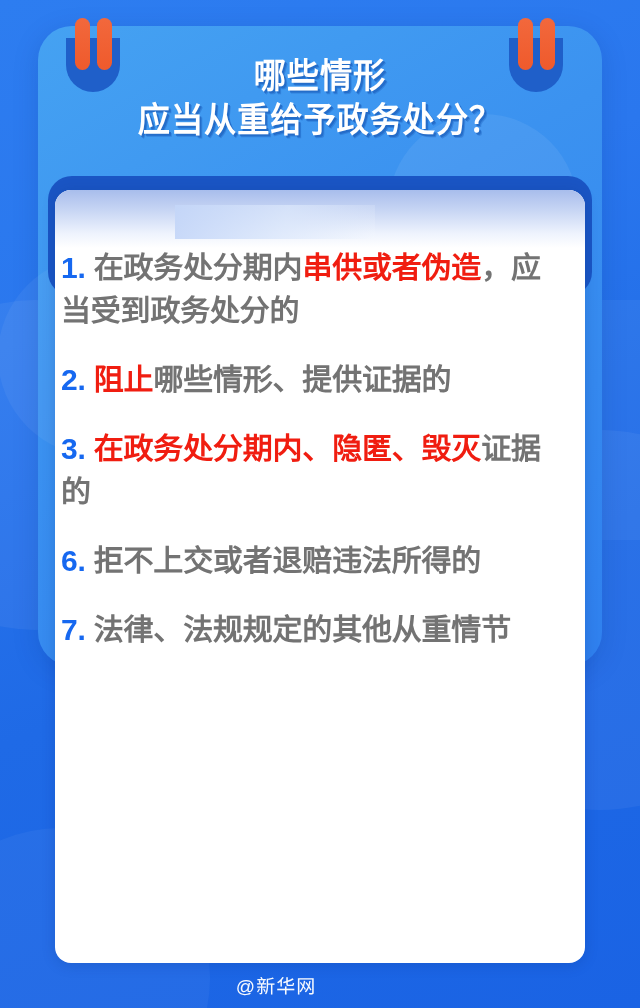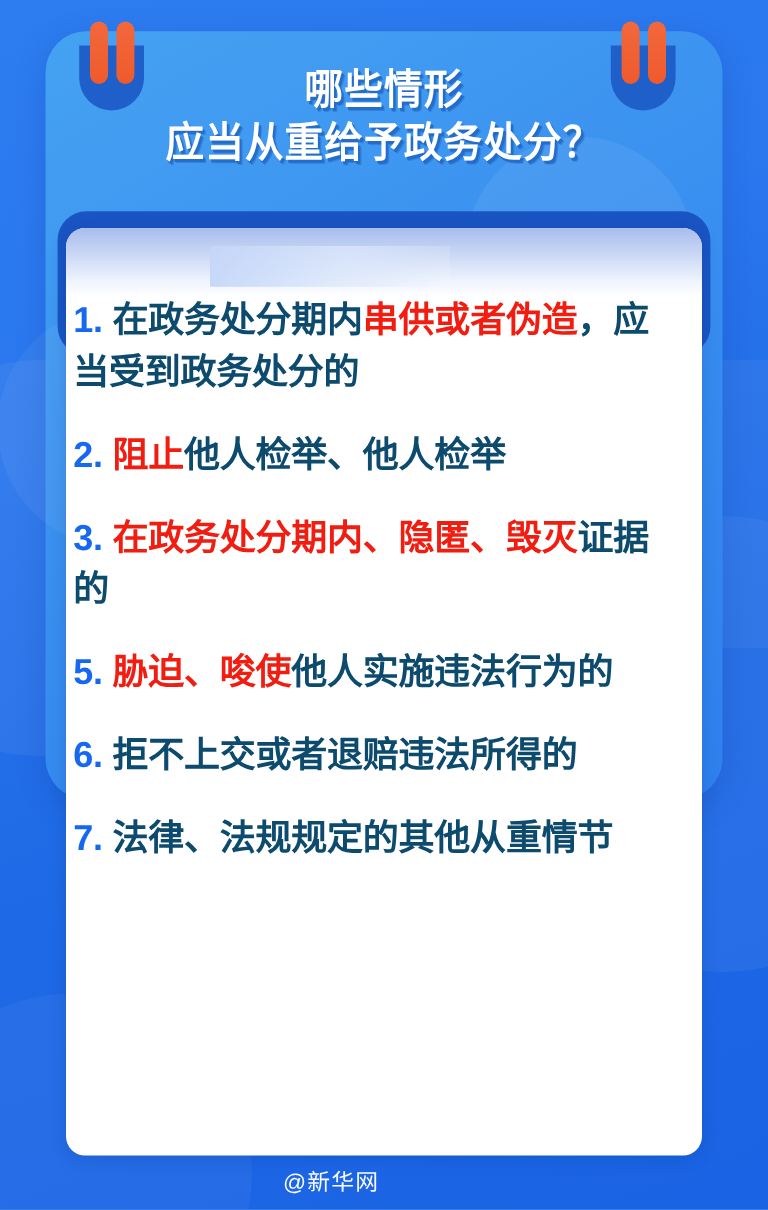--- a/index.html
+++ b/index.html
@@ -174,21 +174,21 @@
     margin: 0 0 26px 0;
     font-size: 30px;
     line-height: 43px;
     font-weight: 700;
     letter-spacing: -0.2px;
     color: #1668f0;
     word-break: break-all;
   }
   .item:last-child { margin-bottom: 0; }
   .item .num   { color: #1668f0; }
-  .item .blue  { color: #0c4a6e; }
+  .item .blue  { color: #737373; }
   .item .red   { color: #f01d10; }
 
   
   .watermark {
     position: absolute;
     left: 0;
     bottom: 10px;
     width: 552px;
     text-align: center;
     color: #ffffff;
@@ -230,23 +230,22 @@
     <span class="title-line l2">应当从重给予政务处分？</span>
   </div>
 
   <div class="card-band"></div>
 
   <div class="card">
     <div class="card-sheen"></div>
     <div class="card-ghost-block"></div>
     <div class="list" id="list-root">
         <p class="item"><span class="num">1. </span><span class="blue">在政务处分期内</span><span class="red">串供或者伪造</span><span class="blue">，应当受到政务处分的</span></p>
-        <p class="item"><span class="num">2. </span><span class="red">阻止</span><span class="blue">他人检举、他人检举</span></p>
+        <p class="item"><span class="num">2. </span><span class="red">阻止</span><span class="blue">哪些情形、提供证据的</span></p>
         <p class="item"><span class="num">3. </span><span class="red">在政务处分期内、隐匿、毁灭</span><span class="blue">证据的</span></p>
-        <p class="item"><span class="num">5. </span><span class="red">胁迫、唆使</span><span class="blue">他人实施违法行为的</span></p>
         <p class="item"><span class="num">6. </span><span class="blue">拒不上交或者退赔违法所得的</span></p>
         <p class="item"><span class="num">7. </span><span class="blue">法律、法规规定的其他从重情节</span></p>
       </div>
   </div>
 
   <div class="watermark">@新华网</div>
 
 </div>
 
 </body></html>

